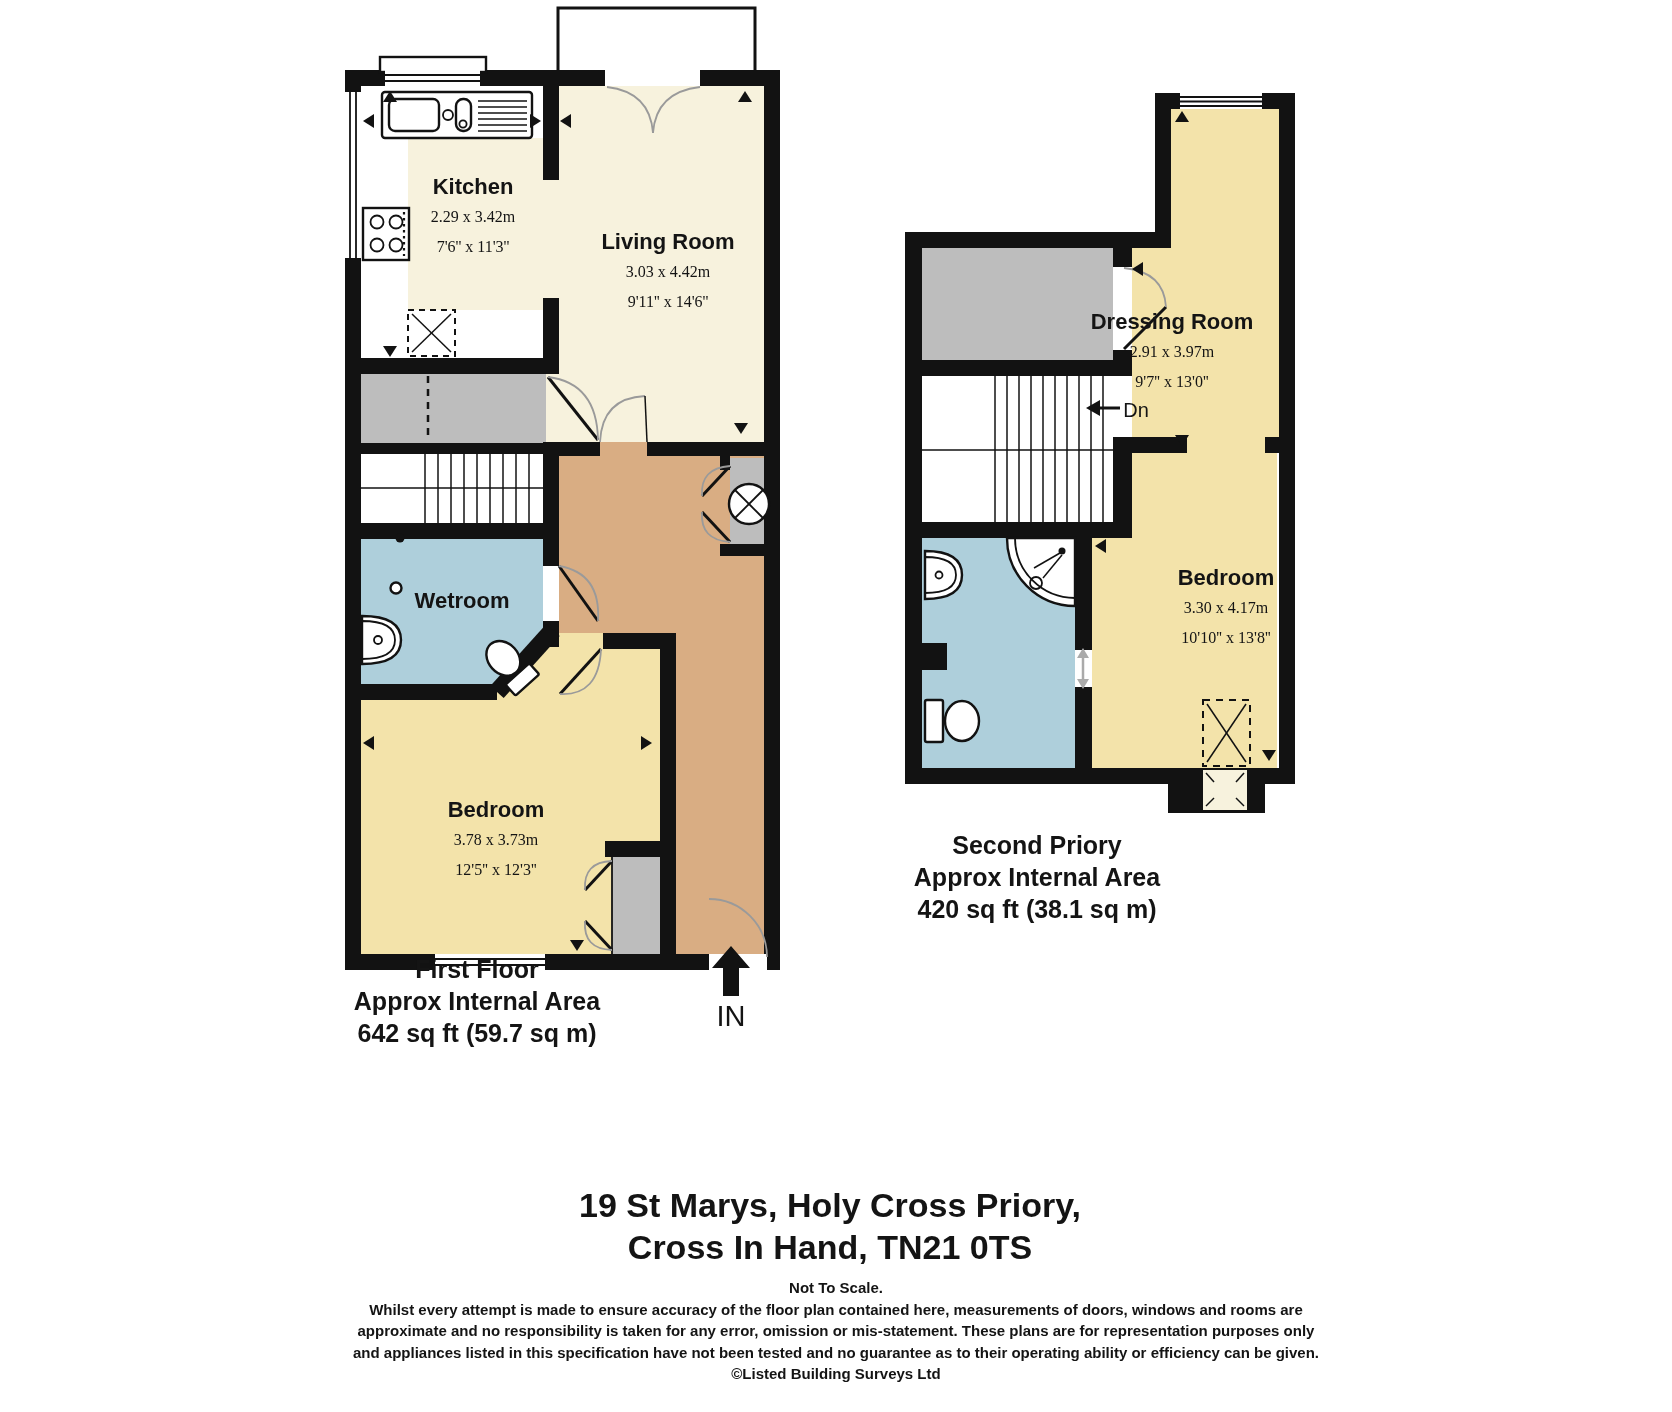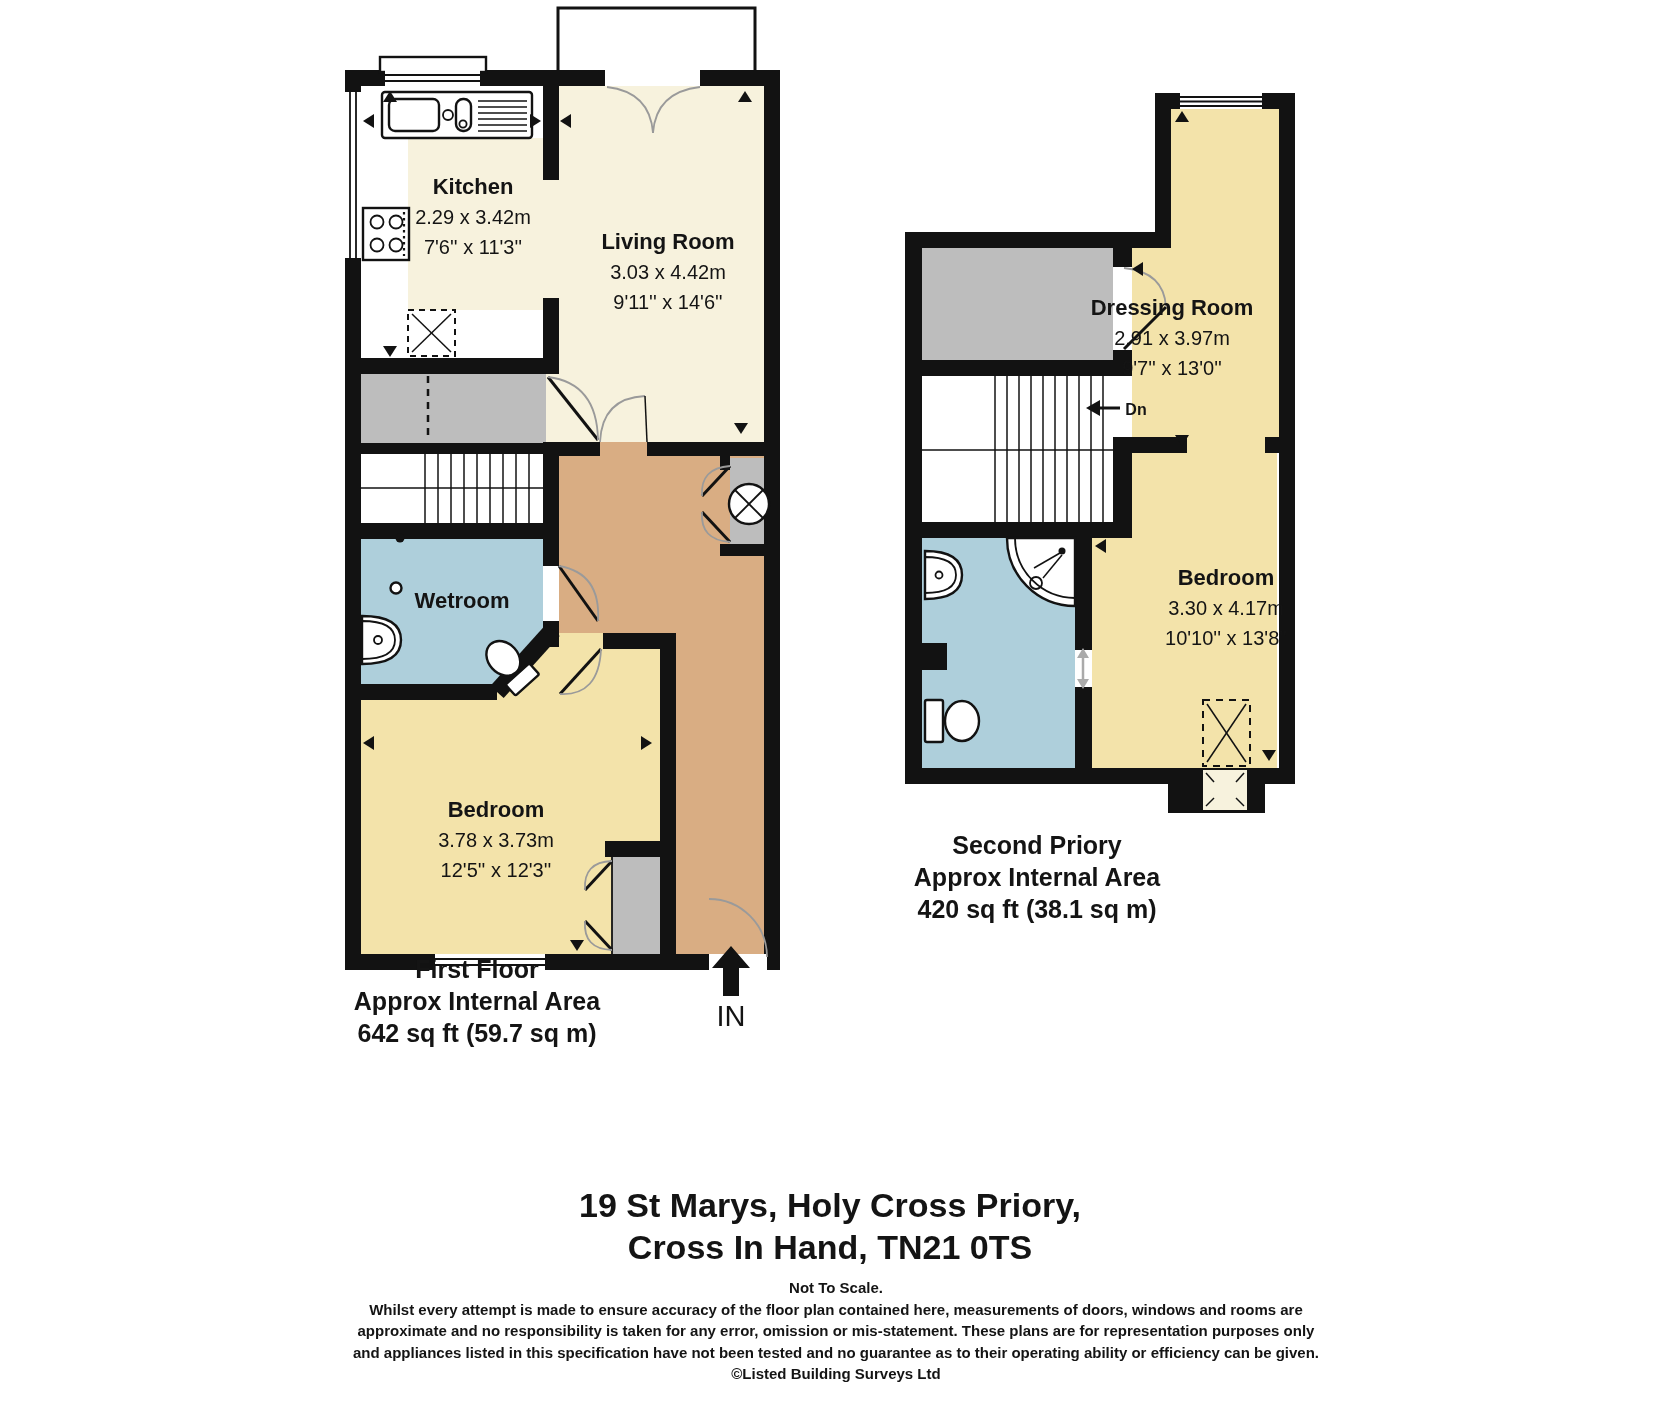--- a/index.html
+++ b/index.html
@@ -13,24 +13,24 @@
   .tan{fill:#d9ad83;}
   .gray{fill:#bdbdbd;}
   .wfix{fill:#ffffff;stroke:#121212;stroke-width:2.4;}
   .thin{fill:none;stroke:#121212;stroke-width:1.8;}
   .arc{fill:none;stroke:#9a9a9a;stroke-width:1.8;}
   .leaf{stroke:#121212;stroke-width:3;}
   .tread{stroke:#121212;stroke-width:1.5;}
   .marker{fill:#121212;}
   .lbl{position:absolute;transform:translateX(-50%);text-align:center;white-space:nowrap;}
   .room-name{font-weight:bold;font-size:22px;line-height:30px;}
-  .room-dims{font-size:20px;line-height:30px;}
+  .room-dims{font-size:16px;line-height:30px;font-family:Liberation Serif, serif;}
   .caption{font-weight:bold;font-size:25px;line-height:32px;}
   .inlbl{font-weight:normal;font-size:29px;line-height:28px;}
-  .dnlbl{font-weight:bold;font-size:16px;line-height:22px;}
+  .dnlbl{font-weight:normal;font-size:20px;line-height:22px;}
   .title{font-weight:bold;font-size:34px;line-height:42px;}
   .disclaimer{font-weight:bold;font-size:15px;line-height:21.5px;}
 </style>
 </head>
 <body>
 
 <div id="page">
 
 <svg id="plan-svg" width="1672" height="1412" viewBox="0 0 1672 1412">
 
@@ -316,21 +316,21 @@
 </div>
 
 <div class="lbl inlbl" style="left:731px;top:1002px;">IN</div>
 
 <div class="lbl" style="left:477px;top:953px;">
   <div class="caption">First Floor</div>
   <div class="caption">Approx Internal Area</div>
   <div class="caption">642 sq ft (59.7 sq m)</div>
 </div>
 
-<div class="lbl" style="left:1172px;top:293px;">
+<div class="lbl" style="left:1172px;top:307px;">
   <div class="room-name">Dressing Room</div>
   <div class="room-dims">2.91 x 3.97m</div>
   <div class="room-dims">9'7'' x 13'0''</div>
 </div>
 
 <div class="lbl dnlbl" style="left:1136px;top:399px;">Dn</div>
 
 <div class="lbl" style="left:1226px;top:563px;">
   <div class="room-name">Bedroom</div>
   <div class="room-dims">3.30 x 4.17m</div>

